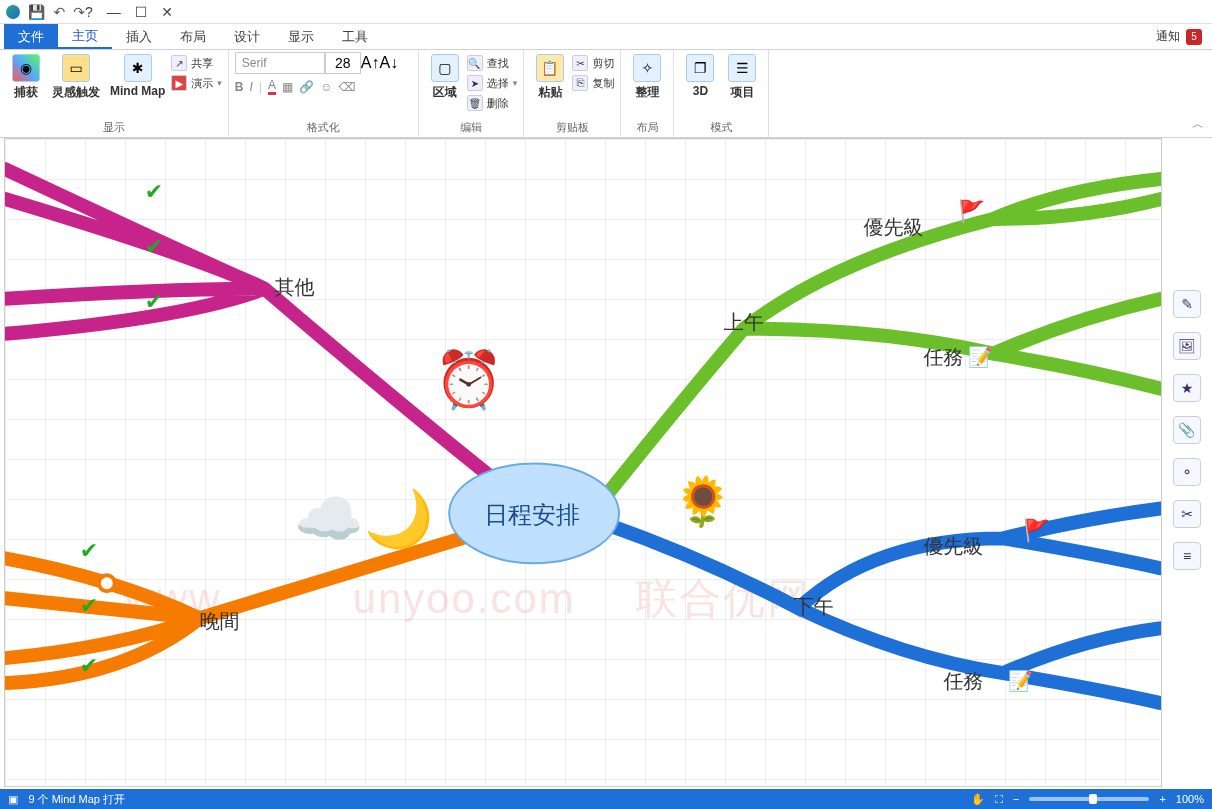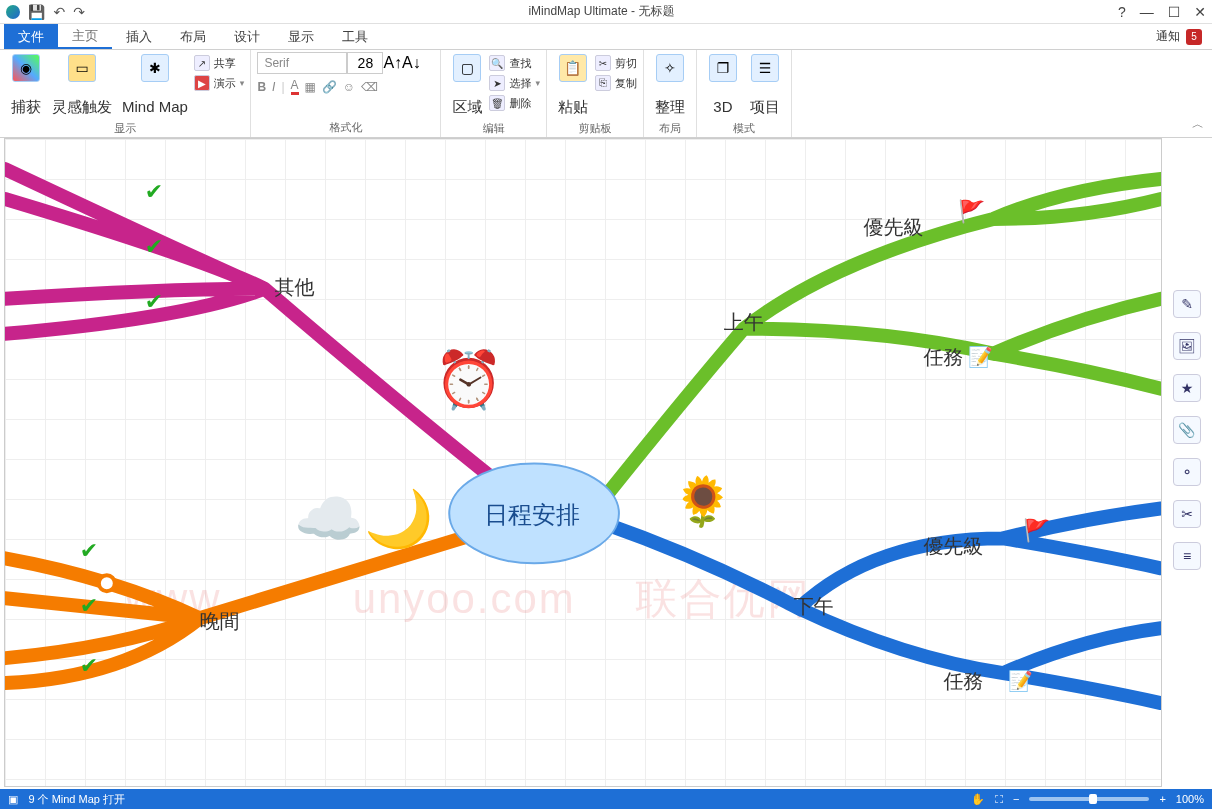--- a/index.html
+++ b/index.html
@@ -10,33 +10,33 @@
 .titlebar .qat { display: flex; gap: 8px; align-items: center; }
 .titlebar .qat span { font-size: 14px; color: #555; cursor: pointer; }
 .titlebar .title { flex: 1; text-align: center; font-size: 12px; color: #444; }
 .titlebar .wincontrols { display: flex; gap: 14px; font-size: 14px; color: #444; }
 .titlebar .wincontrols span { cursor: pointer; }
 
 
 .menubar { height: 26px; background: #fff; display: flex; align-items: stretch; border-bottom: 1px solid #d0d0d0; padding-left: 4px; }
 .menubar .tab { padding: 0 14px; font-size: 13px; color: #404040; display: flex; align-items: center; cursor: pointer; }
 .menubar .tab.file { background: #1e6fd6; color: #fff; }
-.menubar .tab.active { border-bottom: 2px solid #1e6fd6; color: #737373; }
+.menubar .tab.active { border-bottom: 2px solid #1e6fd6; color: #1d4ed8; }
 .menubar .spacer { flex: 1; }
 .menubar .notify { display: flex; align-items: center; font-size: 12px; color: #333; gap: 6px; padding-right: 10px; }
 .menubar .notify .badge { background: #c62828; color: #fff; width: 16px; height: 16px; border-radius: 3px; font-size: 10px; display: flex; align-items: center; justify-content: center; }
 
 
 .ribbon { height: 88px; background: #fff; border-bottom: 1px solid #d0d0d0; display: flex; position: relative; }
 .rgroup { border-right: 1px solid #e0e0e0; padding: 2px 6px 0; display: flex; flex-direction: column; }
 .rgroup .tools { flex: 1; display: flex; gap: 2px; align-items: flex-start; }
 .rgroup .glabel { font-size: 11px; color: #666; text-align: center; padding: 2px 0; }
 .bigbtn { display: flex; flex-direction: column; align-items: center; justify-content: flex-start; padding: 2px 4px; cursor: pointer; min-width: 40px; }
 .bigbtn .ico { width: 28px; height: 28px; background: #e3f0ff; border: 1px solid #a6cdf5; border-radius: 3px; display: flex; align-items: center; justify-content: center; font-size: 14px; }
-.bigbtn .lbl { font-size: 15px; color: #333; margin-top: 16px; white-space: nowrap; }
+.bigbtn .lbl { font-size: 12px; color: #333; margin-top: 2px; white-space: nowrap; font-weight: bold; }
 .subcol { display: flex; flex-direction: column; gap: 2px; padding-top: 2px; }
 .smallrow { display: flex; align-items: center; gap: 4px; font-size: 11px; color: #333; cursor: pointer; height: 18px; }
 .smallrow .mini { width: 16px; height: 16px; background: #eef; border: 1px solid #ccd; border-radius: 2px; display:inline-flex;align-items:center;justify-content:center;font-size:10px;}
 .fontbox { border: 1px solid #ccc; height: 22px; display: flex; align-items: center; padding: 0 6px; font-size: 12px; color: #888; width: 90px; background:#fff; }
 .fontsize { border: 1px solid #ccc; height: 22px; width: 36px; text-align:center; font-size:14px; display:flex;align-items:center;justify-content:center;}
 .ribbon .collapse { position:absolute; right:8px; bottom:4px; font-size:12px; color:#666; cursor:pointer;}
 
 
 .canvas-wrap { position: absolute; top: 138px; left: 4px; right: 50px; bottom: 22px; border: 1px solid #ccc; overflow: hidden; background: #fff;
   background-image: linear-gradient(#eee 1px, transparent 1px), linear-gradient(90deg, #eee 1px, transparent 1px);
@@ -61,21 +61,20 @@
 </head>
 <body>
 
 <div class="titlebar">
   <div class="qat">
     <span style="width:14px;height:14px;border-radius:50%;background:linear-gradient(135deg,#2a8,#26c);display:inline-block"></span>
     <span>💾</span>
     <span>↶</span>
     <span>↷</span>
   </div>
-  <div class="title">iMindMap Ultimate - 无标题</div>
   <div class="wincontrols">
     <span>?</span>
     <span>—</span>
     <span>☐</span>
     <span>✕</span>
   </div>
 </div>
 
 <div class="menubar">
   <div class="tab file">文件</div>

